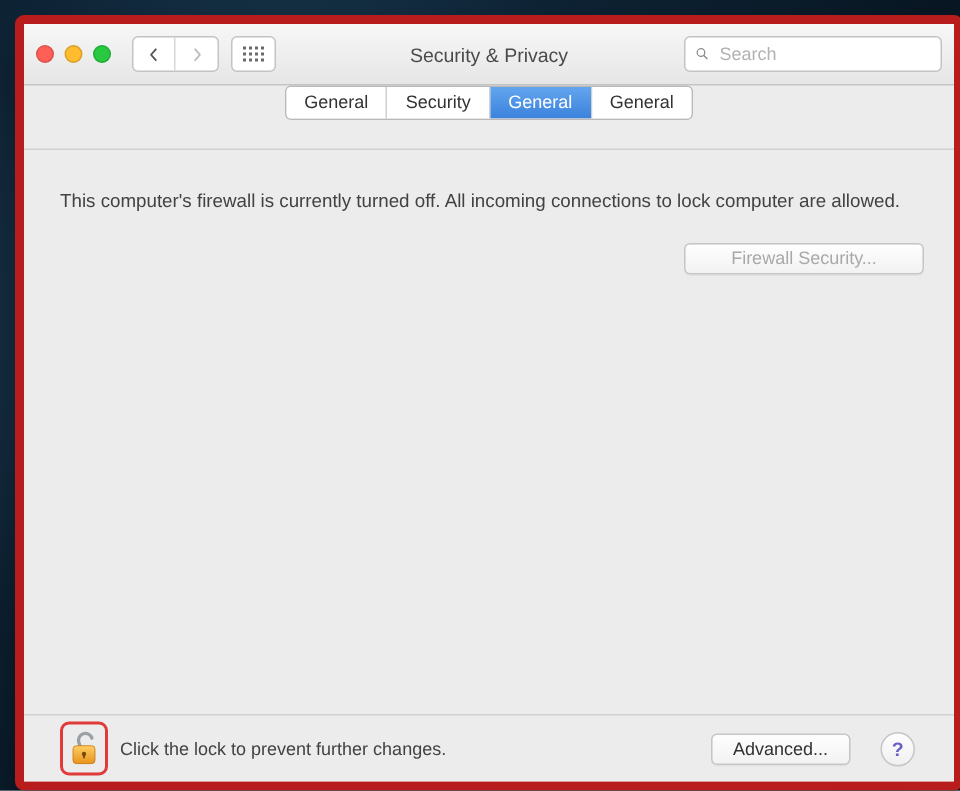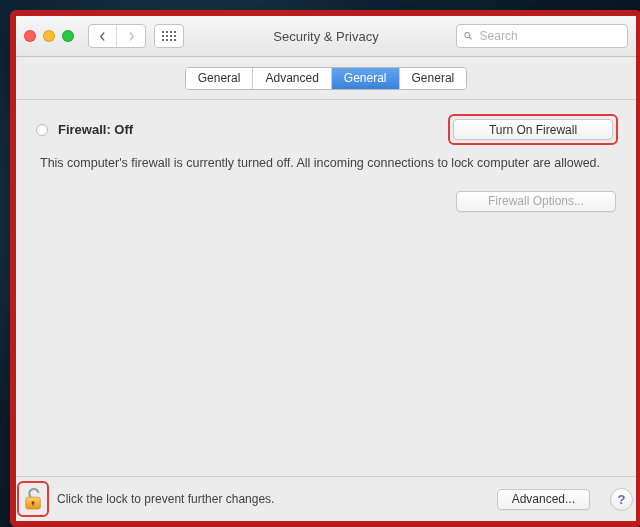--- a/index.html
+++ b/index.html
@@ -101,21 +101,21 @@
   .searchbox svg { width: 12px; height: 12px; fill: #8a8a8a; }
   .searchbox input {
     border: none; outline: none; background: transparent;
     font-size: 12px; color: #4d7c0f; width: 100%;
   }
   .searchbox input::placeholder { color: #b2b2b2; }
 
   
   .tabs-row {
     height: 42px;
-    display: flex; align-items: center; justify-content: center;
+    display: flex; justify-content: center;
     border-bottom: 1px solid #cfcfcf;
     background: #ececec;
   }
   .tabs {
     display: flex;
     border: 1px solid #b9b9b9;
     border-radius: 4px;
     overflow: hidden;
     background: #fff;
     height: 21px;
@@ -192,21 +192,21 @@
     margin-top: 6px;
   }
   .options-row .btn { width: 160px; padding: 0; }
 
   
   .footer {
     height: 44px;
     border-top: 1px solid #cfcfcf;
     background: #ececec;
     display: flex; align-items: center;
-    padding: 0 3px;
+    padding: 0 26px;
     gap: 8px;
     position: relative;
   }
   .lock-wrap {
     position: relative;
     padding: 3px;
     display: flex; align-items: center;
   }
   .lock-wrap .annot-box { inset: -2px; }
   .lock-icon { width: 22px; height: 26px; }
@@ -272,43 +272,35 @@
       <svg viewBox="0 0 16 16">
           <path d="M6.5 2a4.5 4.5 0 013.6 7.2l3.4 3.4-1 1-3.4-3.4A4.5 4.5 0 116.5 2zm0 1.3a3.2 3.2 0 100 6.4 3.2 3.2 0 000-6.4z"></path>
         </svg>
       <input type="text" placeholder="Search" style="">
     </div>
   </div>
 
   <div class="tabs-row">
     <div class="tabs">
       <div class="tab">General</div>
-      <div class="tab">Advanced</div>
+      <div class="tab">Security</div>
       <div class="tab active">
         <span>General</span>
 
       </div>
       <div class="tab">General</div>
     </div>
   </div>
 
   <div class="content">
-    <div class="status-row">
-      <div class="status-dot"></div>
-      <div class="status-label">Firewall: Off</div>
-      <div class="turn-on-wrap">
-        <button class="btn">Turn On Firewall</button>
-        <div class="annot-box"></div>
-      </div>
-    </div>
 
     <div class="desc">This computer's firewall is currently turned off. All incoming connections to lock computer are allowed.</div>
 
     <div class="options-row">
-      <button class="btn" disabled="">Firewall Options...</button>
+      <button class="btn" disabled="">Firewall Security...</button>
     </div>
   </div>
 
   <div class="footer">
     <div class="lock-wrap">
       <svg class="lock-icon" viewBox="0 0 24 28">
         <path d="M8 12 V8 a5 5 0 0 1 10 0" fill="none" stroke="#9aa0a6" stroke-width="2.4" stroke-linecap="round" transform="rotate(-18 13 8)"></path>
         <rect x="4" y="12" width="16" height="13" rx="2.5" fill="url(#g)" stroke="#c87816" stroke-width="0.6"></rect>
         <defs>
           <linearGradient id="g" x1="0" y1="0" x2="0" y2="1">

